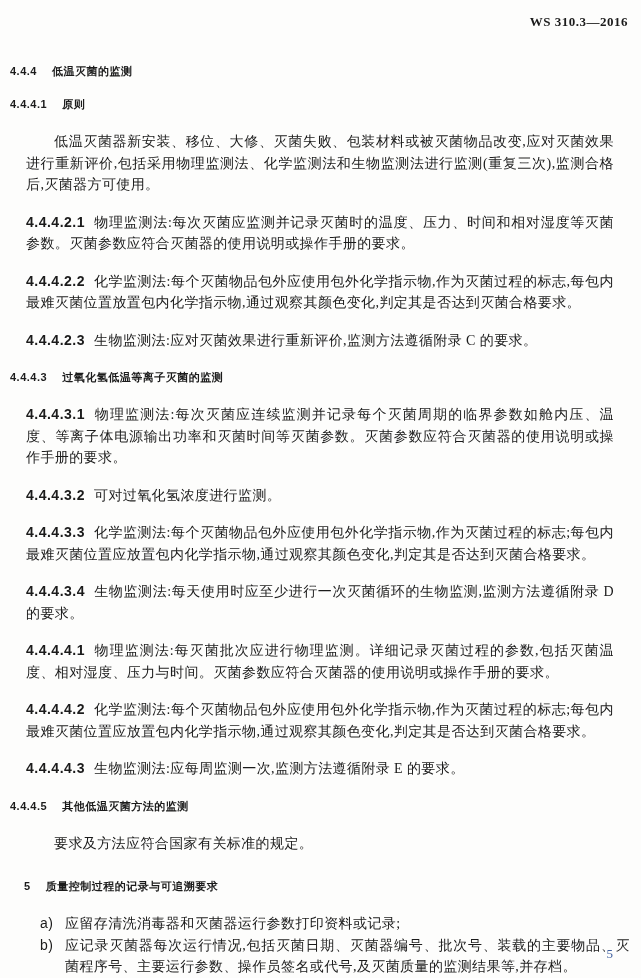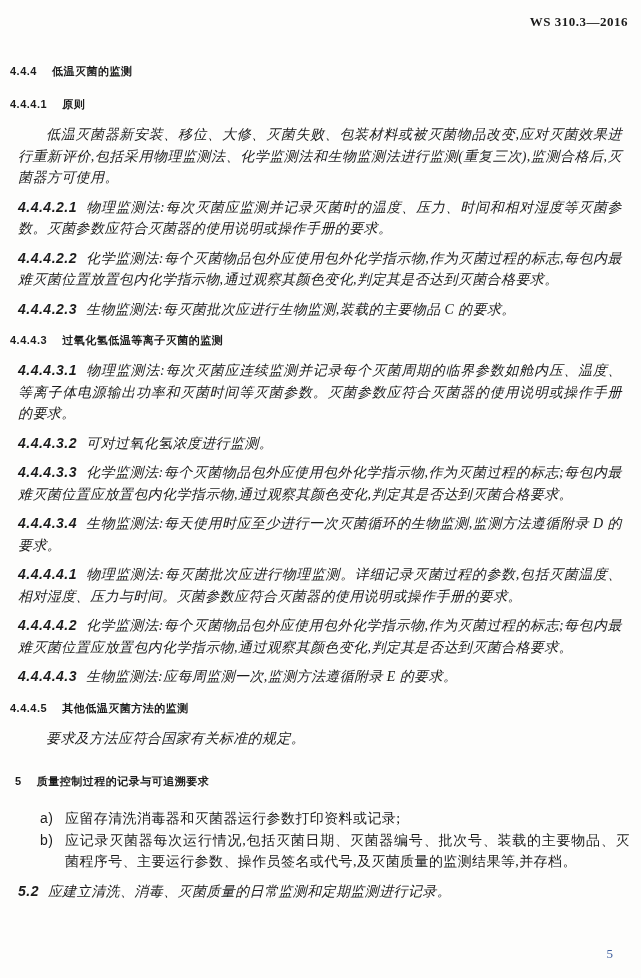--- a/index.html
+++ b/index.html
@@ -27,24 +27,24 @@
     padding-right: 2px;
   }
   .h3a, .h3b, .h4 {
     font-family: "Liberation Sans", "DejaVu Sans", sans-serif;
     font-weight: 700;
     font-size: 11px;
     line-height: 21px;
     letter-spacing: 0.5px;
   }
   .h3a { margin: 30px 0 12px; }
-  .h3b { margin: 22px 5px 16px; }
+  .h3b { margin: 22px 14px 16px; }
   .h4  { margin: 10px 0 9px; }
   .hnum { display: inline-block; margin-right: 15px; letter-spacing: 0.5px; }
-  p.clause, p.para-indent { margin: 8px; text-align: justify; letter-spacing: 0.4px; font-style: italic; }
+  p.clause, p.para-indent { margin: 16px; text-align: justify; letter-spacing: 0.4px; }
   p.para-indent { text-indent: 2em; }
   .cnum {
     font-family: "Liberation Sans", "DejaVu Sans", sans-serif;
     font-weight: 600;
     letter-spacing: 0.5px;
     margin-right: 9px;
   }
   .list { margin: 4px 0; }
   .li { display: flex; text-align: justify; letter-spacing: 0.4px; padding-left: 30px; }
   .limark {
@@ -80,21 +80,21 @@
   <p class="para-indent">低温灭菌器新安装、移位、大修、灭菌失败、包装材料或被灭菌物品改变,应对灭菌效果进行重新评价,包括采用物理监测法、化学监测法和生物监测法进行监测(重复三次),监测合格后,灭菌器方可使用。</p>
 
 
   <p class="clause">
     <span class="cnum">4.4.4.2.1</span><span>物理监测法:每次灭菌应监测并记录灭菌时的温度、压力、时间和相对湿度等灭菌参数。灭菌参数应符合灭菌器的使用说明或操作手册的要求。</span>
   </p>
   <p class="clause">
     <span class="cnum">4.4.4.2.2</span><span>化学监测法:每个灭菌物品包外应使用包外化学指示物,作为灭菌过程的标志,每包内最难灭菌位置放置包内化学指示物,通过观察其颜色变化,判定其是否达到灭菌合格要求。</span>
   </p>
   <p class="clause">
-    <span class="cnum">4.4.4.2.3</span><span>生物监测法:每灭菌批次应进行生物监测,装载的主要物品 C 的要求。</span>
+    <span class="cnum">4.4.4.2.3</span><span>生物监测法:应对灭菌效果进行重新评价,监测方法遵循附录 C 的要求。</span>
   </p>
 
   <div class="h4">
     <span class="hnum">4.4.4.3</span><span>过氧化氢低温等离子灭菌的监测</span>
   </div>
 
   <p class="clause">
     <span class="cnum">4.4.4.3.1</span><span>物理监测法:每次灭菌应连续监测并记录每个灭菌周期的临界参数如舱内压、温度、等离子体电源输出功率和灭菌时间等灭菌参数。灭菌参数应符合灭菌器的使用说明或操作手册的要求。</span>
   </p>
   <p class="clause">

